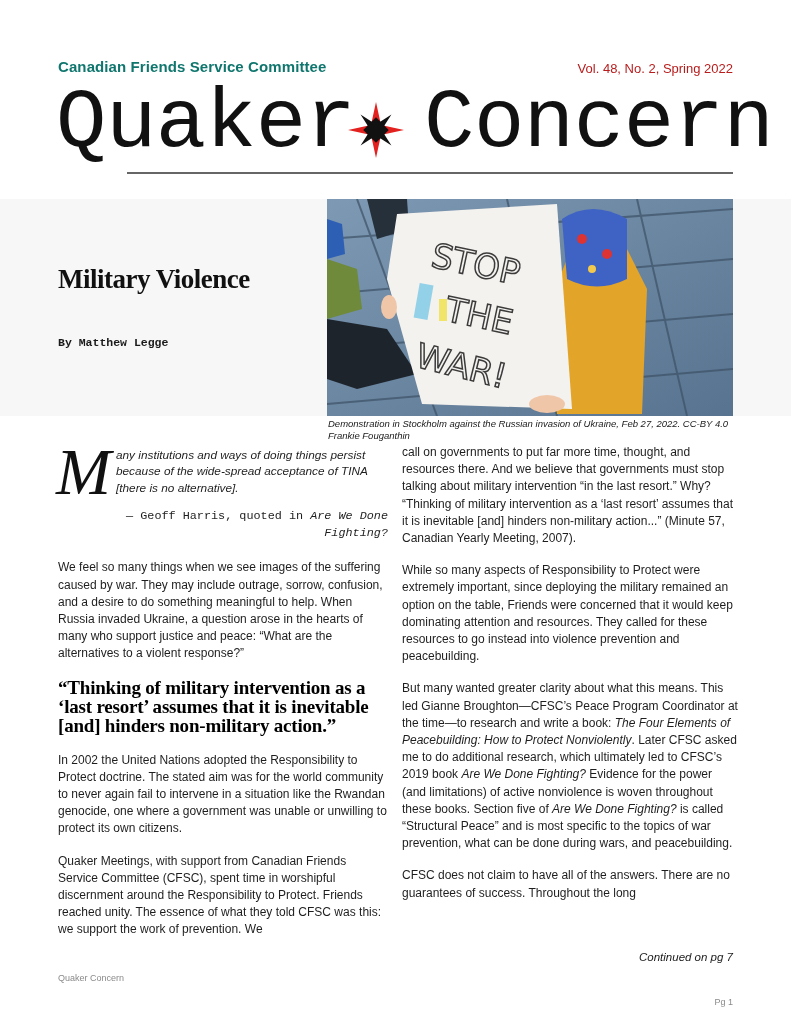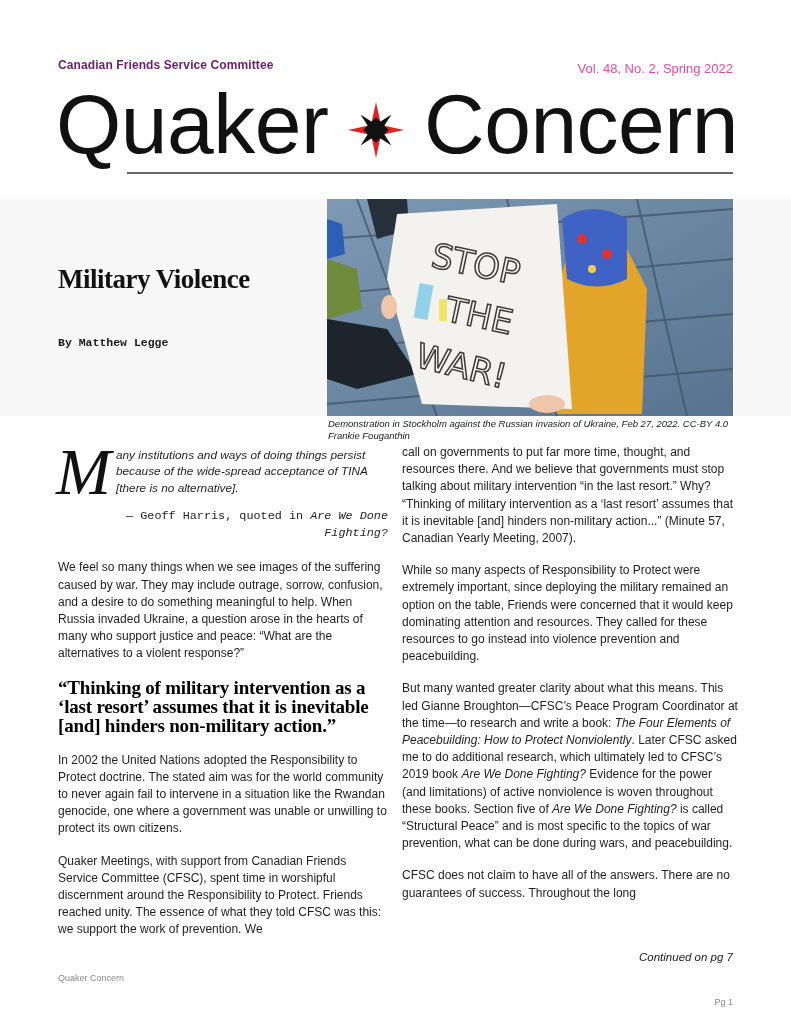--- a/index.html
+++ b/index.html
@@ -1,23 +1,23 @@
 <!DOCTYPE html>
 <html><head>
   <meta charset="utf-8">
   <style>
     * { box-sizing: border-box; margin: 0; padding: 0; }
     html, body { width: 791px; height: 1024px; background: #ffffff; overflow: hidden; }
     body { position: relative; font-family: "Liberation Sans", sans-serif; color: #1a1a1a; }
 
-    .top-org { position: absolute; left: 58px; top: 58px; font-size: 12px; font-weight: bold; color: #701a75; letter-spacing: 0.1px; }
-    .top-vol { position: absolute; right: 58px; top: 61px; font-size: 13px; color: #ec4899; }
+    .top-org { position: absolute; left: 58px; top: 58px; font-size: 15px; font-weight: bold; color: #0f766e; letter-spacing: 0.1px; }
+    .top-vol { position: absolute; right: 58px; top: 61px; font-size: 13px; color: #b91c1c; }
 
     .masthead { position: absolute; left: 54px; top: 78px; width: 684px; height: 92px; }
-    .mast-word { position: absolute; top: 0; font-family: Liberation Sans, sans-serif; font-size: 84px; line-height: 92px; color: #111; letter-spacing: -0.5px; }
+    .mast-word { position: absolute; top: 0; font-family: Liberation Mono, monospace; font-size: 84px; line-height: 92px; color: #111; letter-spacing: -0.5px; }
     .mast-left { left: 2px; }
     .mast-right { left: 370px; }
     .star { position: absolute; left: 292px; top: 22px; width: 60px; height: 60px; }
     .mast-rule { position: absolute; left: 127px; top: 172px; width: 606px; height: 2px; background: #666; }
 
     .hero { position: absolute; left: 0; top: 199px; width: 791px; height: 217px; background: #f7f7f7; }
     .hero-title { position: absolute; left: 58px; top: 264px; font-family: "Liberation Serif", serif; font-weight: bold; font-size: 27px; line-height: 31px; color: #111; letter-spacing: -0.5px; }
     .hero-byline { position: absolute; left: 58px; top: 336px; font-size: 11.5px; font-weight: bold; color: #1a1a1a; font-family: Liberation Mono, monospace; }
 
     .photo { position: absolute; left: 327px; top: 199px; width: 406px; height: 217px; overflow: hidden; background: #6a8aa6; }

